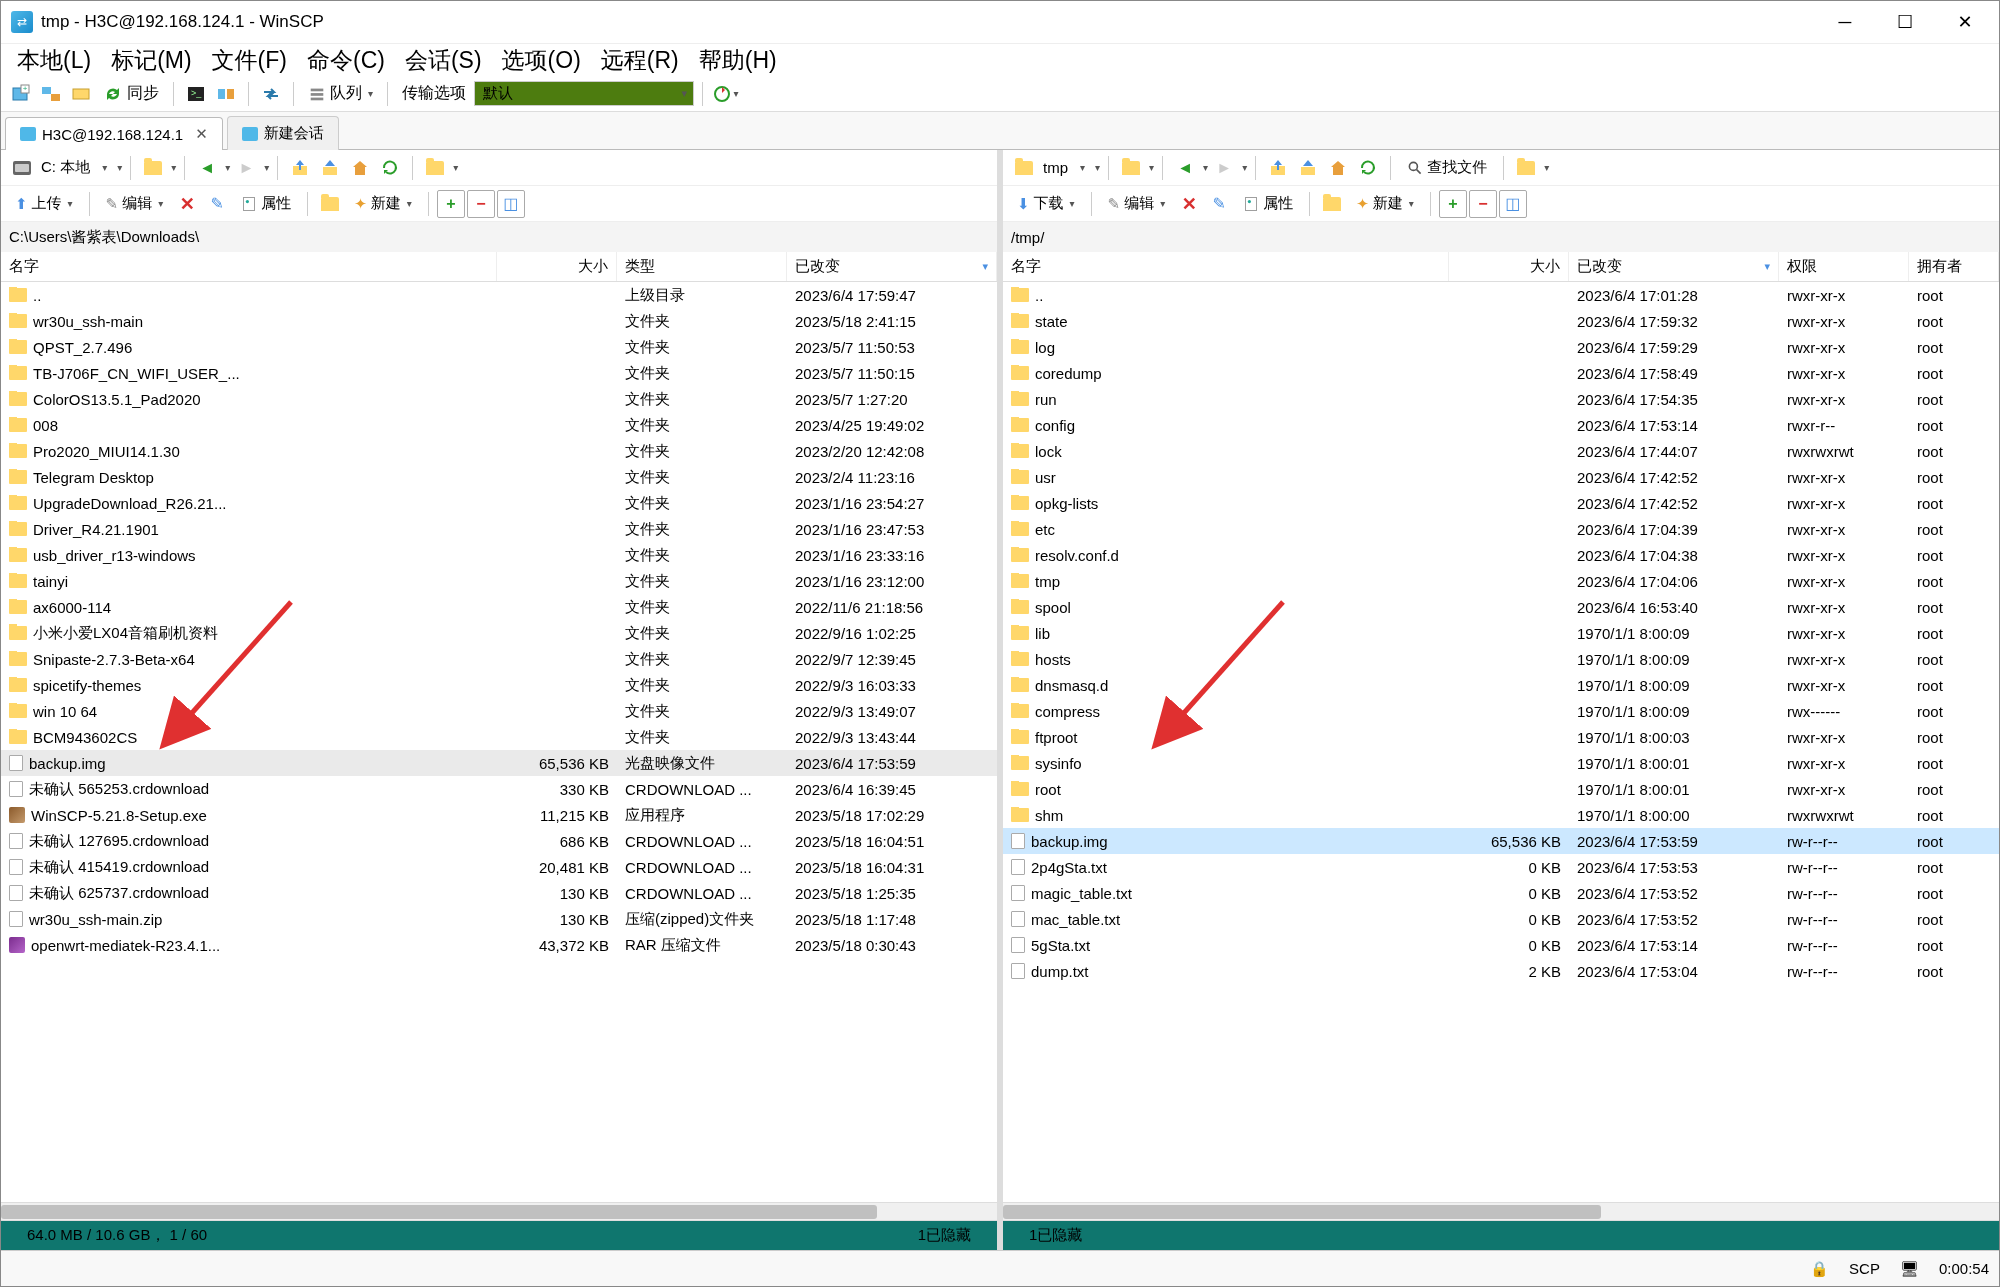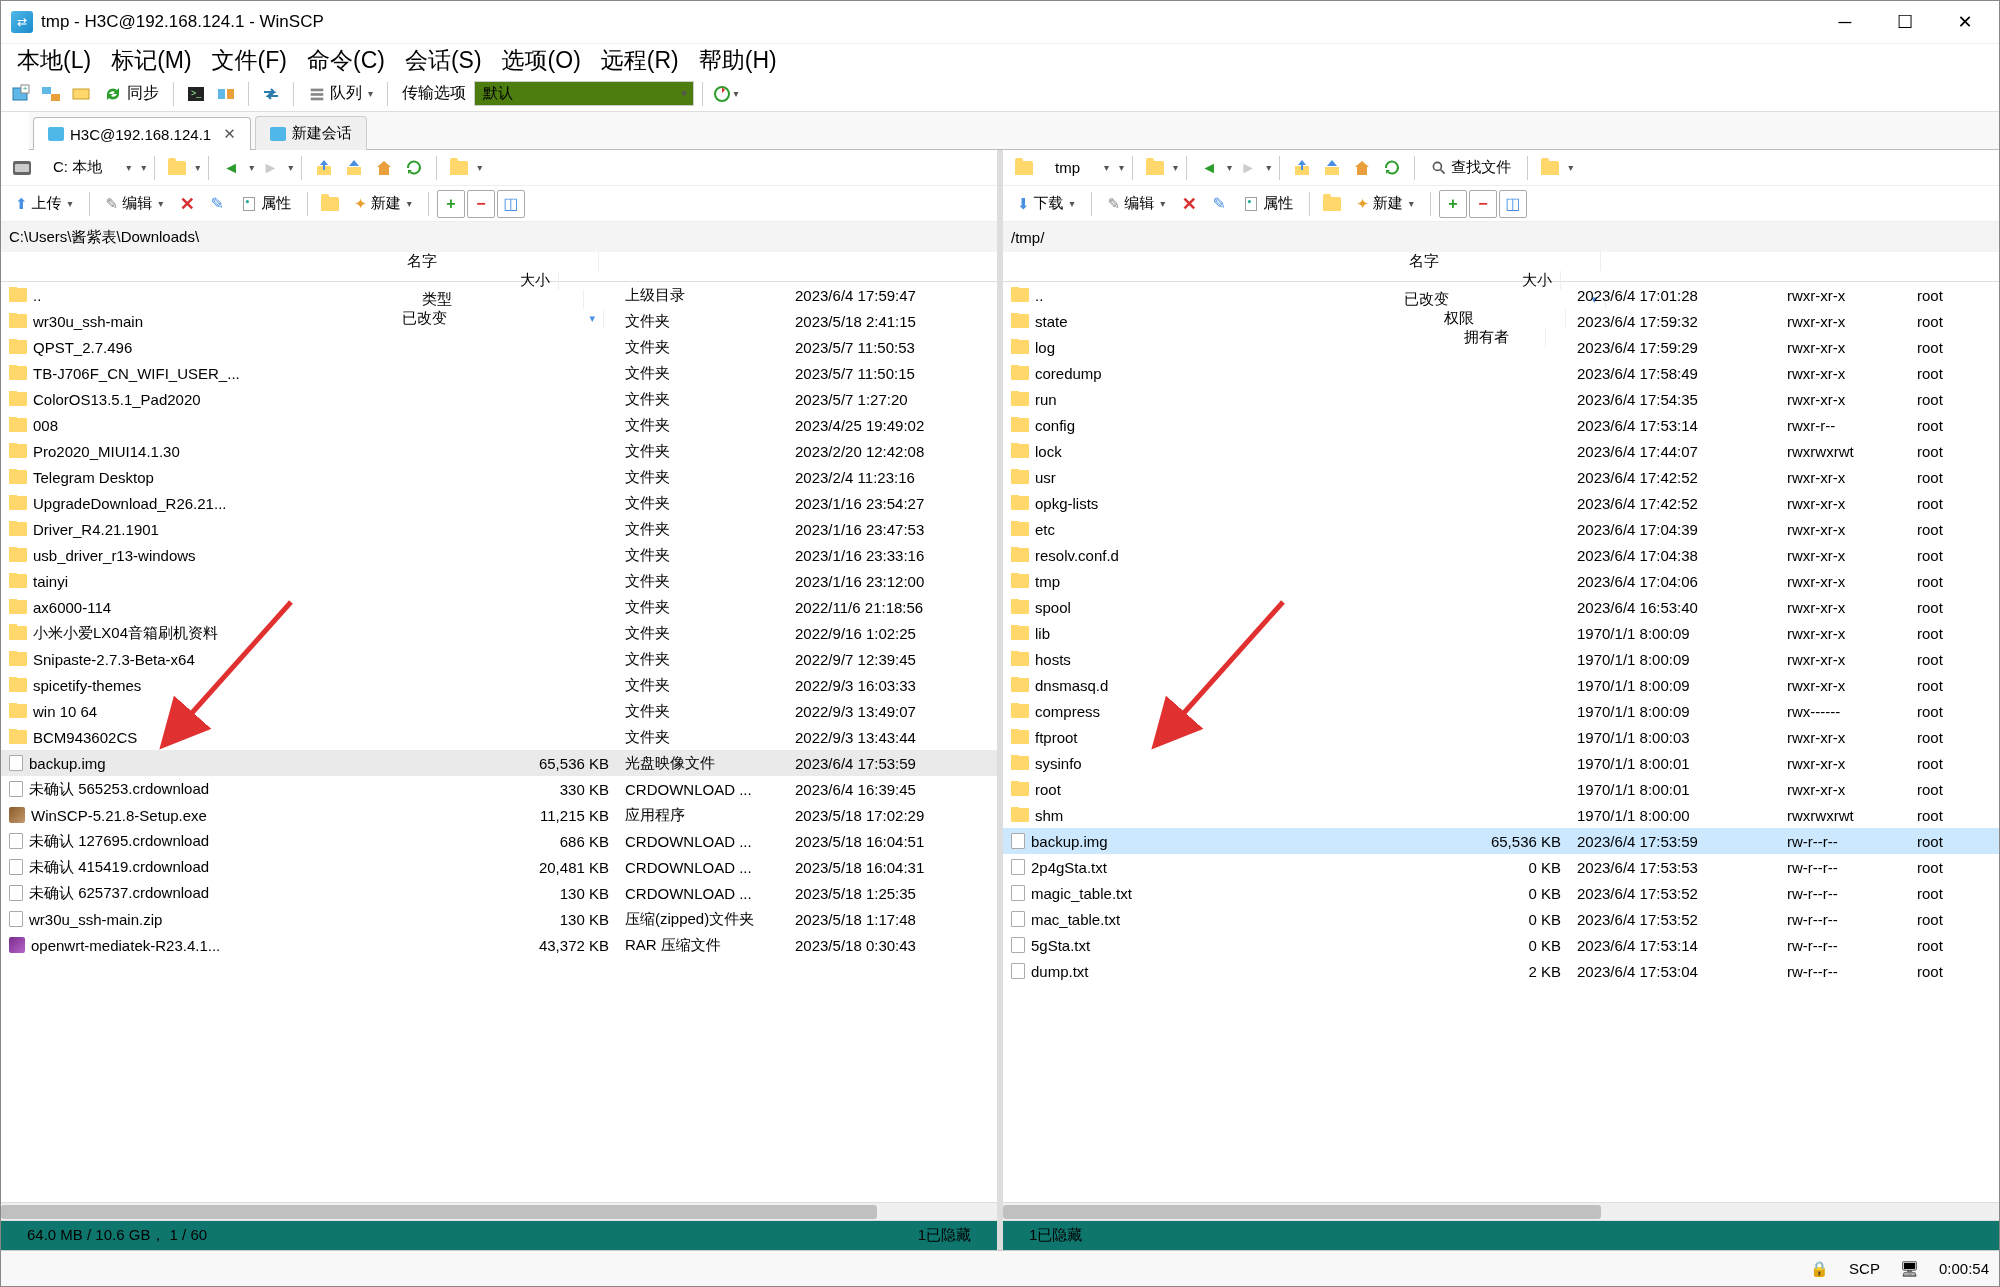--- a/index.html
+++ b/index.html
@@ -21,47 +21,47 @@
 
 .toolbar { height: 36px; display: flex; align-items: center; padding: 0 6px; gap: 2px; border-bottom: 1px solid #ddd;}
 .tbtn { width: 28px; height: 28px; display: flex; align-items: center; justify-content: center; border-radius: 2px; font-size: 16px;}
 .tbtn svg { width: 20px; height: 20px; }
 .tlabel { padding: 0 6px; font-size: 16px; display:flex; align-items:center; gap:4px;}
 .tsep { width: 1px; height: 24px; background: #ccc; margin: 0 6px; }
 .tdropdown { display:flex; align-items:center; border:1px solid #ccc; padding: 2px 20px 2px 8px; min-width: 220px; position: relative; background:#4d7c0f;}
 .tdropdown::after { content:"▾"; position:absolute; right:6px; font-size:11px; color:#555;}
 
 
-.tabs { height: 38px; display: flex; align-items: flex-end; padding: 0 4px; border-bottom: 1px solid #bbb; background: #f8f8f8; margin-left: 28px;}
+.tabs { height: 38px; display: flex; align-items: flex-end; padding: 0 4px; border-bottom: 1px solid #bbb; background: #f8f8f8;}
 .tab { display: flex; align-items: center; gap: 6px; padding: 7px 14px; border: 1px solid #bbb; border-bottom: none; background: #fff; border-radius: 4px 4px 0 0; margin-right: 4px; position:relative; top:1px;}
 .tab.inactive { background: #f0f0f0; border-color:#ccc;}
 .tab-icon { width: 16px; height: 14px; background: #4fb8e8; border-radius: 2px;}
 .tab-close { margin-left: 6px; font-size: 15px; color:#555;}
 
 
 .panes { flex: 1; display: flex; overflow: hidden; }
 .pane { flex: 1; display: flex; flex-direction: column; overflow: hidden; position:relative;}
 .pane + .pane { border-left: 6px solid #ddd; }
 
 .pane-toolbar { height: 36px; display: flex; align-items: center; padding: 0 6px; gap: 2px; border-bottom: 1px solid #eee;}
-.pane-toolbar .drive { display:flex; align-items:center; gap:22px; padding: 2px 6px; font-weight:500;}
+.pane-toolbar .drive { display:flex; align-items:center; gap:10px; padding: 2px 6px; font-weight:500;}
 .drive-icon { width:18px; height:14px; background:#666; border-radius:2px; position:relative;}
 .drive-icon::after{content:"";position:absolute;left:2px;top:3px;width:14px;height:8px;background:#ccc;border-radius:1px;}
 .folder-ico { width:18px; height:14px; background:#ffd76a; border-radius:2px 2px 0 0; position:relative; display:inline-block;}
 .folder-ico::before{content:"";position:absolute;left:0;top:-3px;width:8px;height:4px;background:#ffd76a;border-radius:2px 2px 0 0;}
 
 .pane-actions { height: 36px; display: flex; align-items: center; padding: 0 6px; gap: 2px; border-bottom: 1px solid #eee;}
 .actbtn { display:flex; align-items:center; gap:4px; padding: 3px 8px;}
 .red-x { color:#d83030; font-size:18px; font-weight:bold;}
 .caret { font-size:10px; color:#555; margin-left:2px;}
 
 .pathbar { height: 30px; display: flex; align-items: center; padding: 0 8px; background: #f4f4f4; font-size: 15px;}
 
 
-.list-header { height: 30px; display: flex; align-items: center; border-bottom: 1px solid #ddd; background:#fff; font-size:15px;flex-direction:column;}
+.list-header { height: 30px; display: flex; align-items: center; border-bottom: 1px solid #ddd; background:#fff; font-size:15px;}
 .list-header .col { padding: 0 8px; border-right: 1px solid #eee; height:100%; display:flex; align-items:center;}
 .col-name { flex: 1; min-width: 200px;}
 .col-size { width: 120px; justify-content: flex-end; text-align:right;}
 .col-type { width: 170px; }
 .col-date { width: 210px; }
 .col-perm { width: 130px; }
 .col-owner { width: 90px; }
 .sort-arrow { font-size:11px; color:#4a90e2; margin-left:auto;}
 
 .filelist { flex:1; overflow-y: auto; overflow-x: auto; position:relative;}

